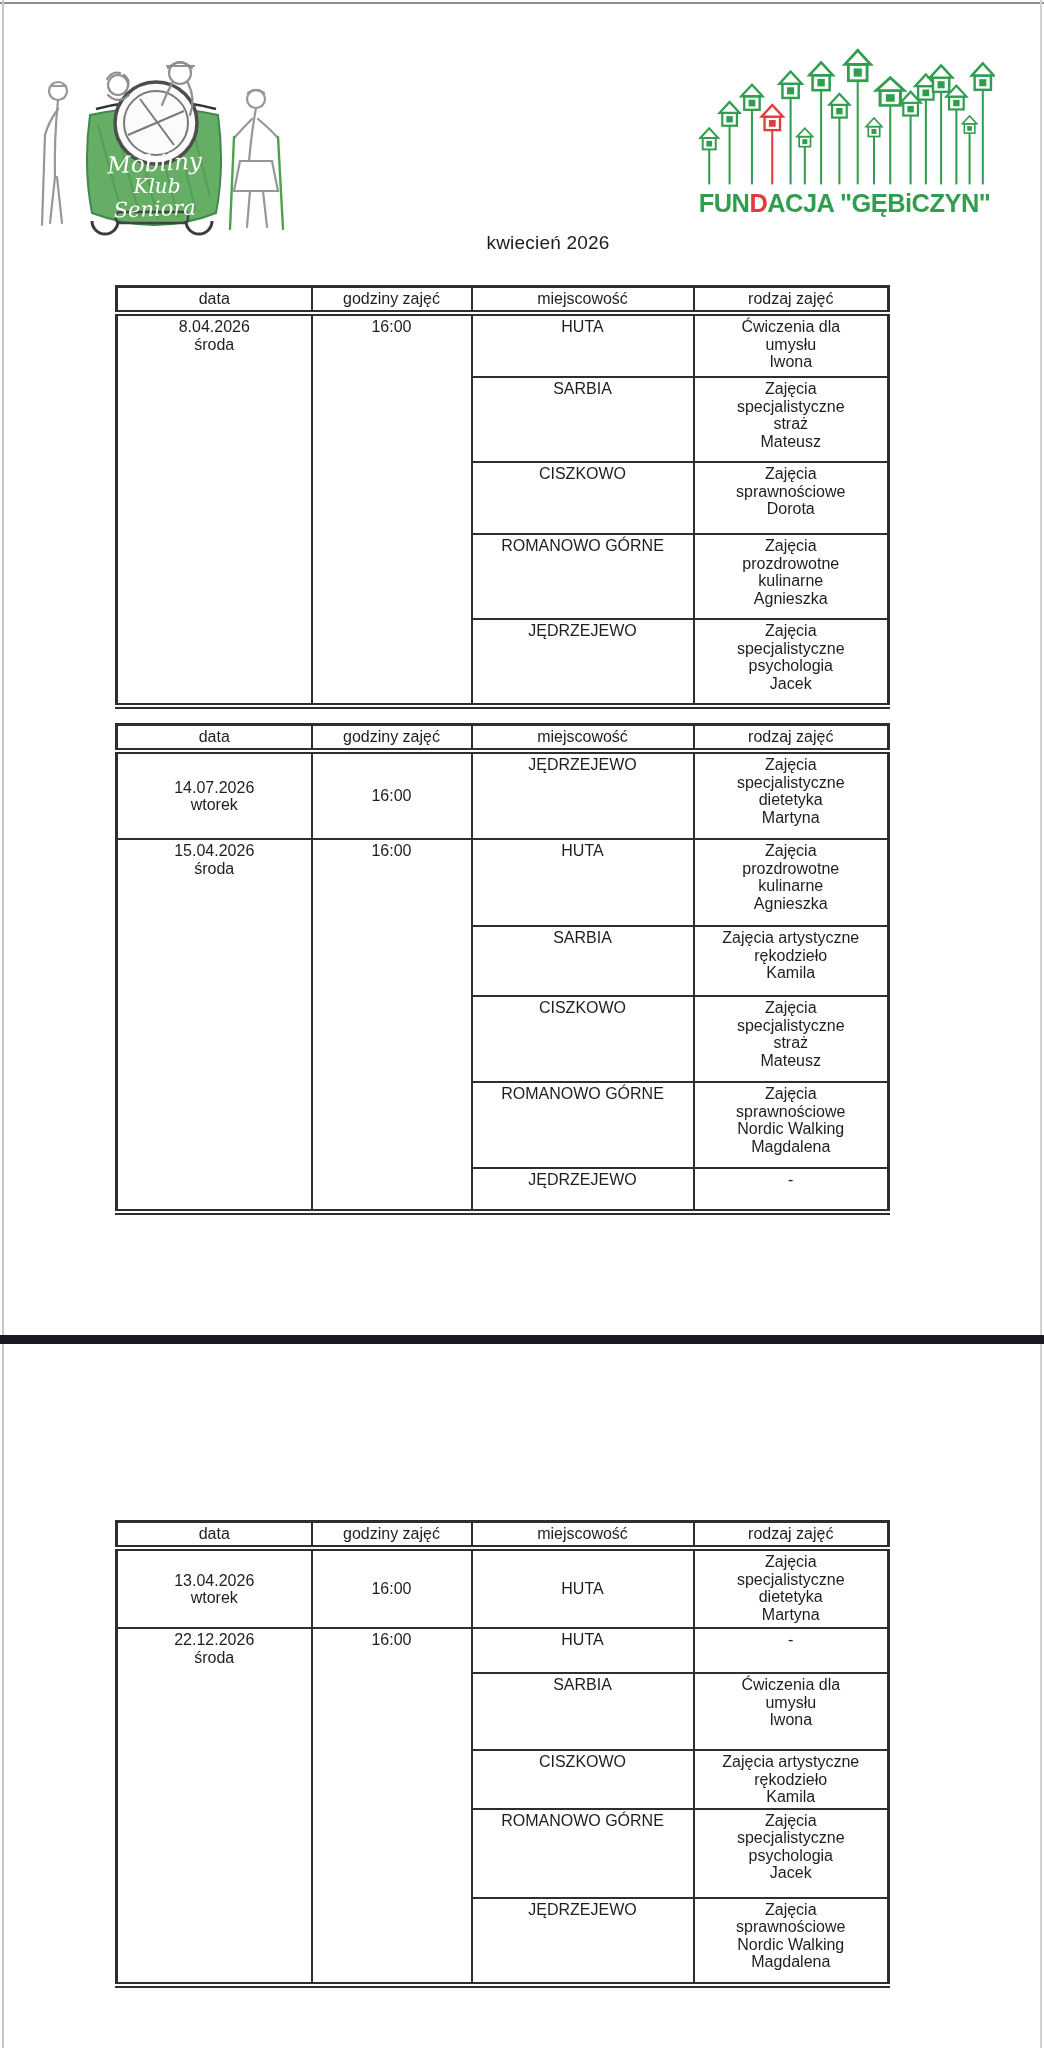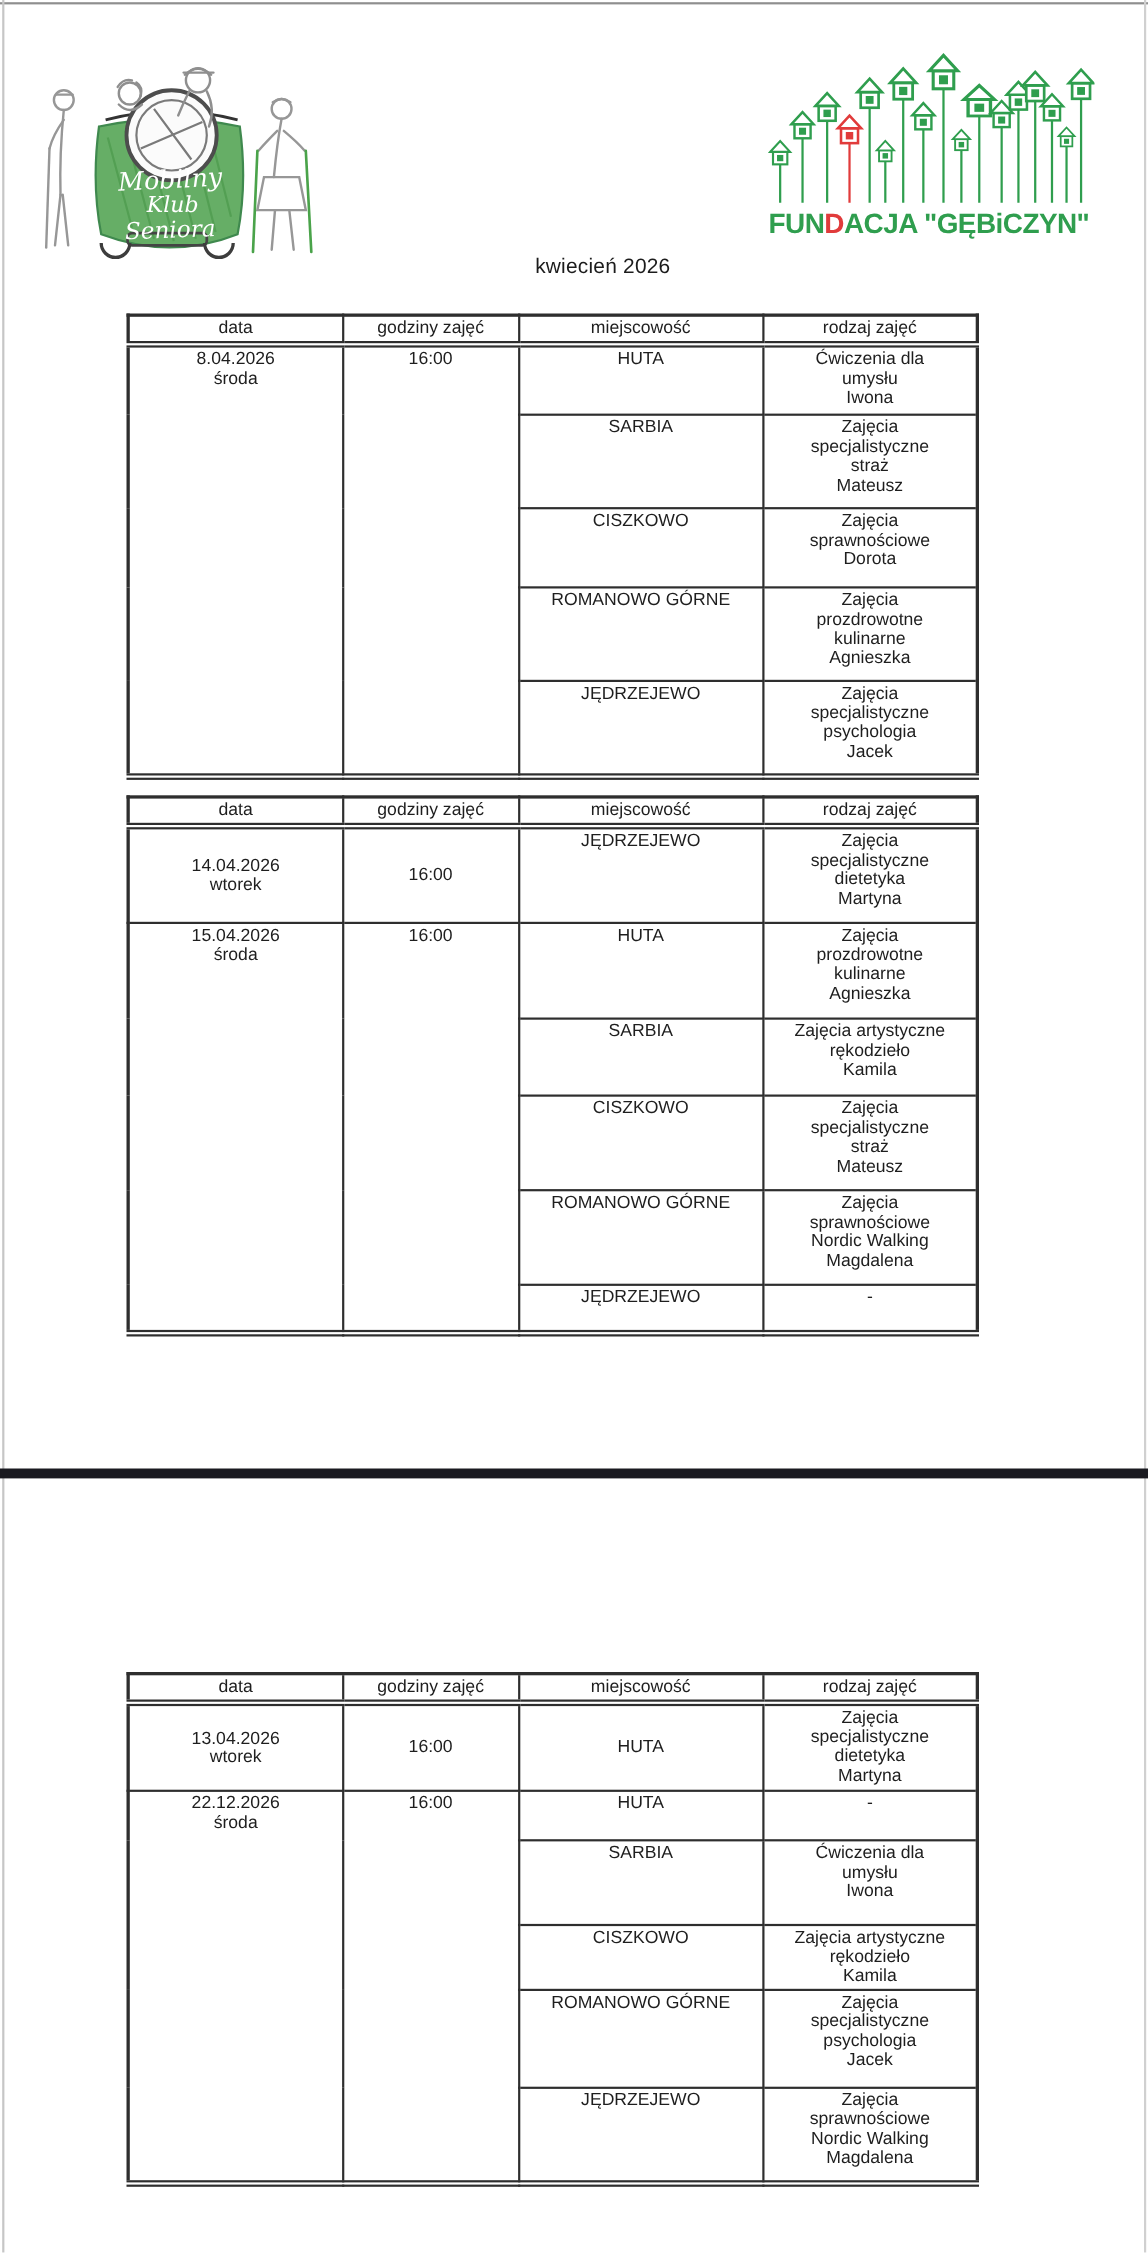--- a/index.html
+++ b/index.html
@@ -217,21 +217,21 @@
       </colgroup>
     <tbody>
         <tr>
       <th>data</th>
       <th>godziny zajęć</th>
       <th>miejscowość</th>
       <th>rodzaj zajęć</th>
     </tr>
     <tr style="height:88px">
       <td class="mid">
-        <div>14.04.2026</div>
+        <div>14.07.2026</div>
         <div>wtorek</div>
       </td>
       <td class="mid">16:00</td>
       <td class="place-cell">JĘDRZEJEWO</td>
       <td class="act-cell">Zajęcia
 specjalistyczne
 dietetyka
 Martyna</td>
     </tr>
     <tr style="height:87px">

